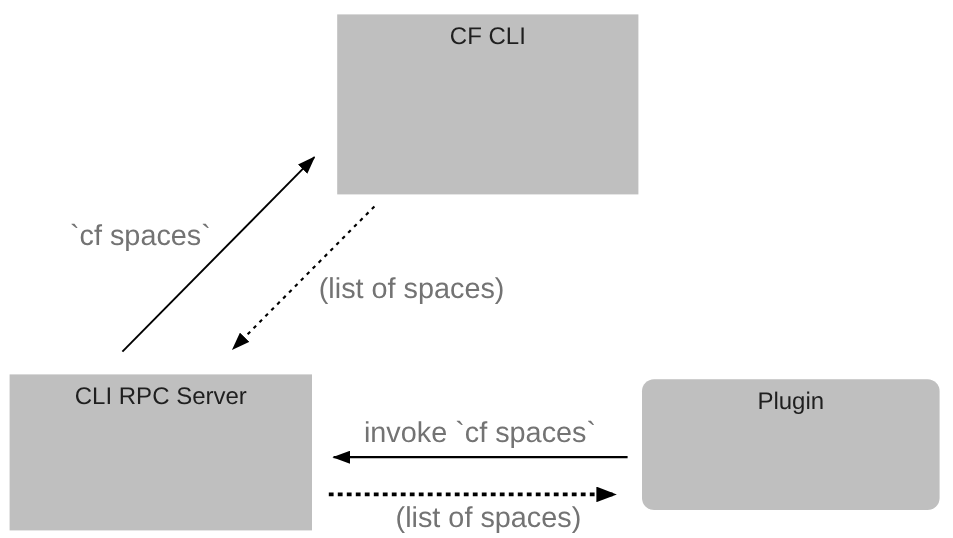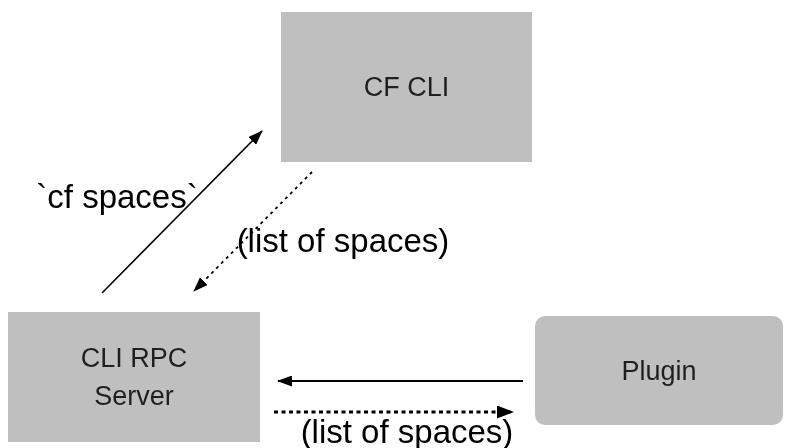--- a/index.html
+++ b/index.html
@@ -13,47 +13,47 @@
     height: 448px;
     background: #ffffff;
     overflow: hidden;
     font-family: "Liberation Sans", "DejaVu Sans", sans-serif;
     color: #1a1a1a;
   }
   .node {
     position: absolute;
     background: #bfbfbf;
     display: flex;
-    align-items: center;
+    align-items: flex-start;
     justify-content: center;
     text-align: center;
-    font-size: 27px;
+    font-size: 20px;
     line-height: 38px;
     color: #1f1f1f;
   }
   #node-cf-cli {
     left: 281px; top: 12px;
     width: 251px; height: 150px;
   }
   #node-cli-rpc-server {
     left: 8px; top: 312px;
     width: 252px; height: 130px;
   }
   #node-cli-rpc-server .node-label { width: 170px; }
   #node-plugin {
     left: 535px; top: 316px;
     width: 248px; height: 109px;
     border-radius: 10px;
   }
   .edge-label {
     position: absolute;
     transform: translate(-50%, -50%);
-    font-size: 33px;
+    font-size: 24px;
     white-space: nowrap;
-    color: #000000;
+    color: #737373;
   }
   #label-cf-spaces      { left: 117px; top: 197px; }
   #label-list-top       { left: 343px; top: 241px; }
   #label-invoke         { left: 400px; top: 361px; }
   #label-list-bottom    { left: 407px; top: 432px; }
   #arrows {
     position: absolute;
     left: 0; top: 0;
     width: 794px; height: 448px;
   }
@@ -91,16 +91,17 @@
   </div>
 
   <div class="node" id="node-plugin">
     <span class="node-label">Plugin</span>
   </div>
 
   <div class="edge-label" id="label-cf-spaces">`cf spaces`</div>
 
   <div class="edge-label" id="label-list-top">(list of spaces)</div>
 
+  <div class="edge-label" id="label-invoke">invoke `cf spaces`</div>
 
   <div class="edge-label" id="label-list-bottom">(list of spaces)</div>
 
 </div>
 
 </body></html>

